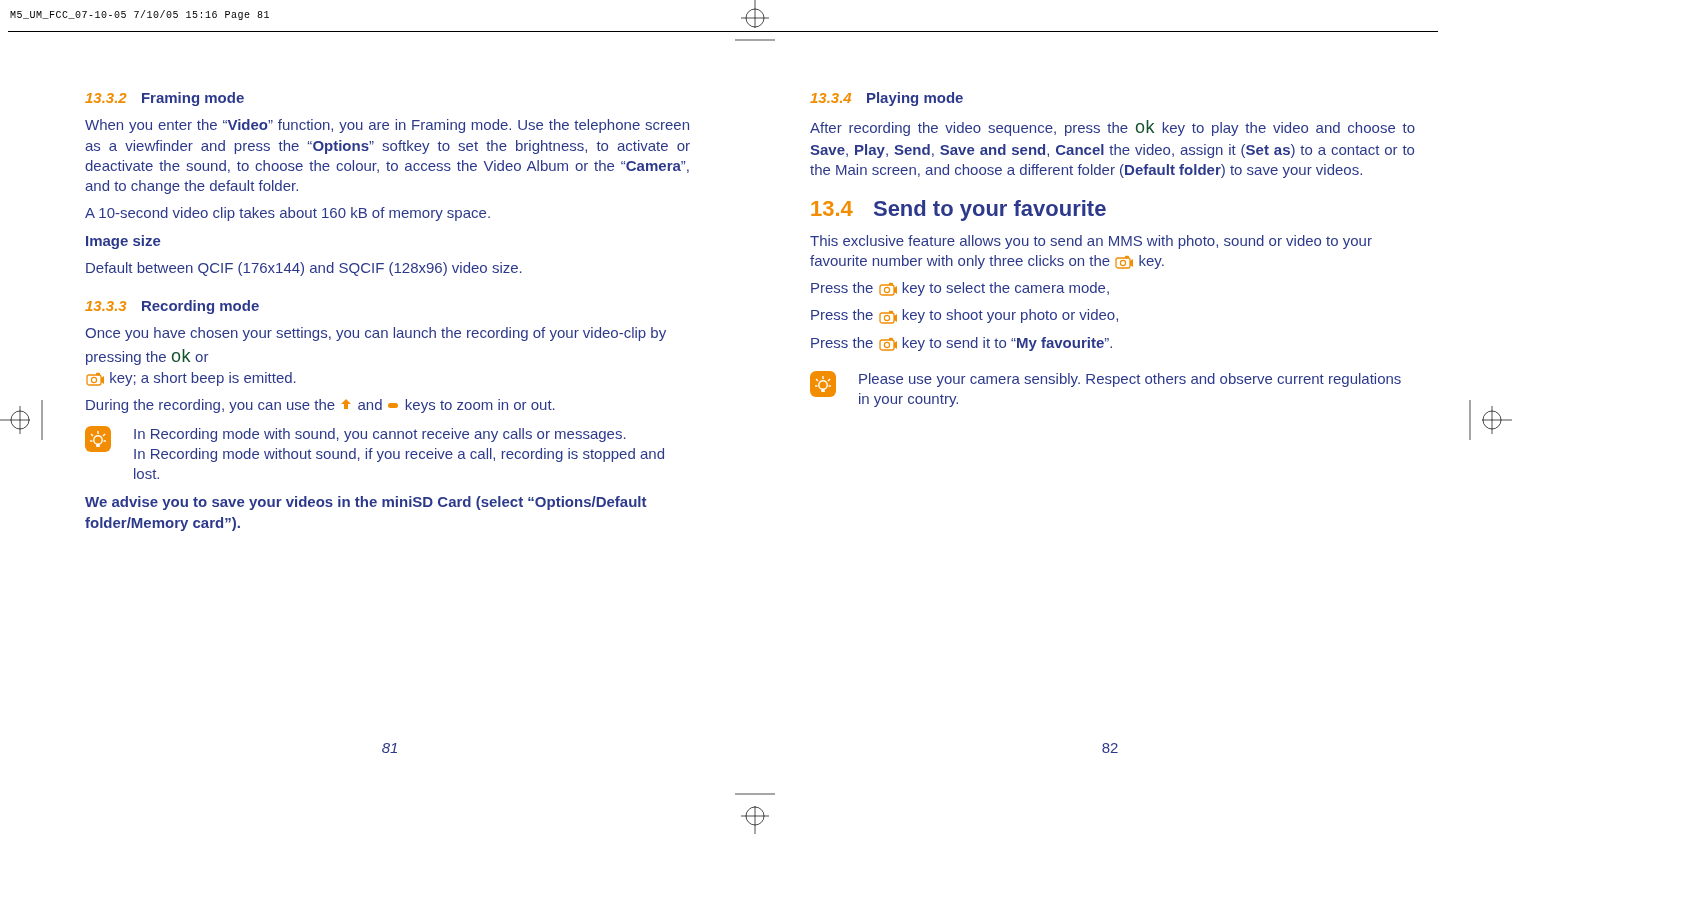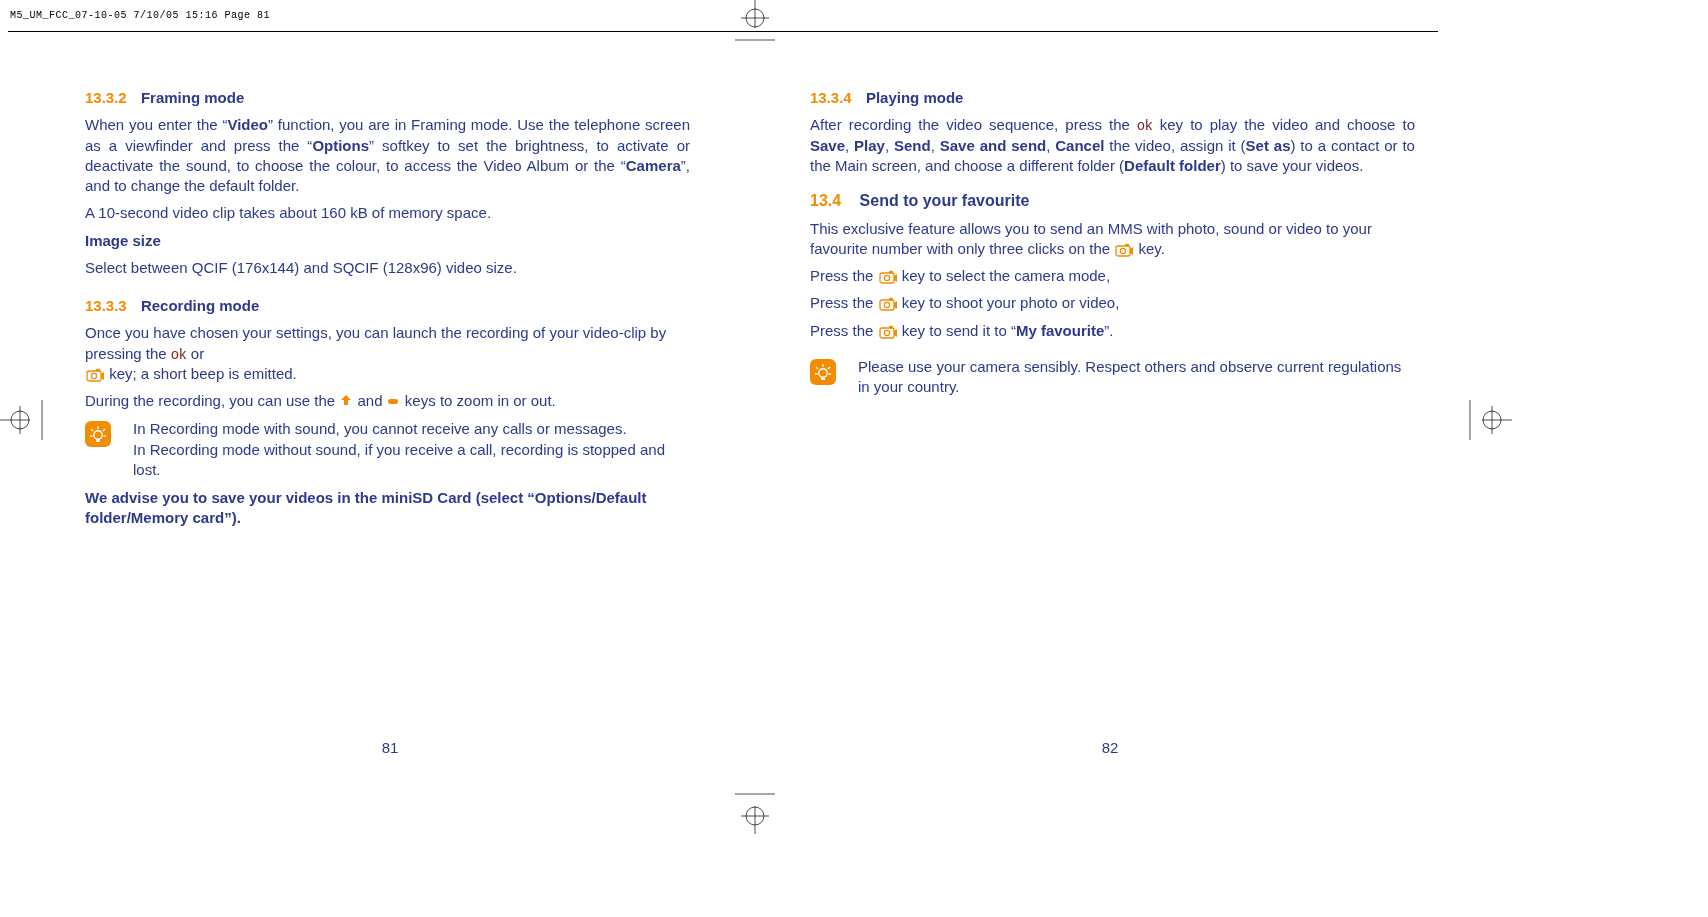--- a/index.html
+++ b/index.html
@@ -43,23 +43,23 @@
     left: 30px;
   }
   .page {
     width: 50%;
     padding: 0 60px 0 55px;
   }
   .page.right { padding: 0 55px 0 60px; }
   .page p { line-height: 1.35; margin-bottom: 7px; }
   .sect-num { color: #f28c00; font-weight: bold; }
   .h-sub { margin: 6px 0 8px 0; font-weight: bold; }
-  .h-sub .sect-num { margin-right: 10px; }
+  .h-sub .sect-num { margin-right: 10px; font-style: italic; }
   .h-main {
-    font-size: 16px;
+    font-size: 22px;
     font-weight: bold;
     margin: 14px 0 2px 0;
   }
   .h-main .sect-num { margin-right: 14px; }
   .bold { font-weight: bold; }
   .subhead { font-weight: bold; margin-top: 6px; margin-bottom: 4px; }
   .just { text-align: justify; }
   .note-row { display: flex; align-items: flex-start; margin: 8px 0; }
   .note-icon {
     flex: 0 0 26px;
@@ -69,23 +69,23 @@
     background: #f28c00;
     display: flex;
     align-items: center;
     justify-content: center;
     margin-right: 22px;
     margin-top: 2px;
   }
   .note-icon svg { display: block; }
   .note-text { flex: 1; line-height: 1.35; }
   .ok-key {
-    color: #7f1d1d;
+    color: #14532d;
     font-family: "Trebuchet MS", sans-serif;
-    font-size: 14px;
+    font-size: 18px;
     letter-spacing: 0.5px;
   }
   .cam-key {
     display: inline-block;
     vertical-align: middle;
     width: 18px;
     height: 14px;
     position: relative;
     margin: 0 1px;
   }
@@ -95,21 +95,21 @@
     vertical-align: middle;
     color: #f28c00;
     font-size: 14px;
   }
   .page-num {
     position: absolute;
     bottom: 12px;
     font-size: 15px;
     color: #2d3a8c;
   }
-  .page-num.left { left: 25%; transform: translateX(-50%); }
+  .page-num.left { left: 25%; transform: translateX(-50%); font-style: italic; }
   .page-num.right { left: 75%; transform: translateX(-50%); }
   .footer-area {
     position: absolute;
     top: 738px;
     left: 30px;
     width: 1440px;
     height: 30px;
   }
 </style>
 </head>
@@ -178,21 +178,21 @@
       <span>Framing mode</span>
     </p>
 
     <p class="just">
       <span>When you enter the “</span><span class="bold">Video</span><span>” function, you are in Framing mode. Use the telephone screen as a viewfinder and press the “</span><span class="bold">Options</span><span>” softkey to set the brightness, to activate or deactivate the sound, to choose the colour, to access the Video Album or the “</span><span class="bold">Camera</span><span>”, and to change the default folder.</span>
     </p>
 
     <p>A 10-second video clip takes about 160 kB of memory space.</p>
 
     <p class="subhead">Image size</p>
-    <p>Select between QCIF (176x144) and SQCIF (128x96) video size.</p>
+    <p>Default between QCIF (176x144) and SQCIF (128x96) video size.</p>
 
     <p class="h-sub" style="margin-top:18px">
       <span class="sect-num">13.3.3</span>
       <span>Recording mode</span>
     </p>
 
     <p>
       <span>Once you have chosen your settings, you can launch the recording of your video-clip by pressing the </span><span class="ok-key">ok</span><span> or </span><br>
       <span class="cam-key"><svg width="18" height="14">
             <use href="#cam-ico"></use>

